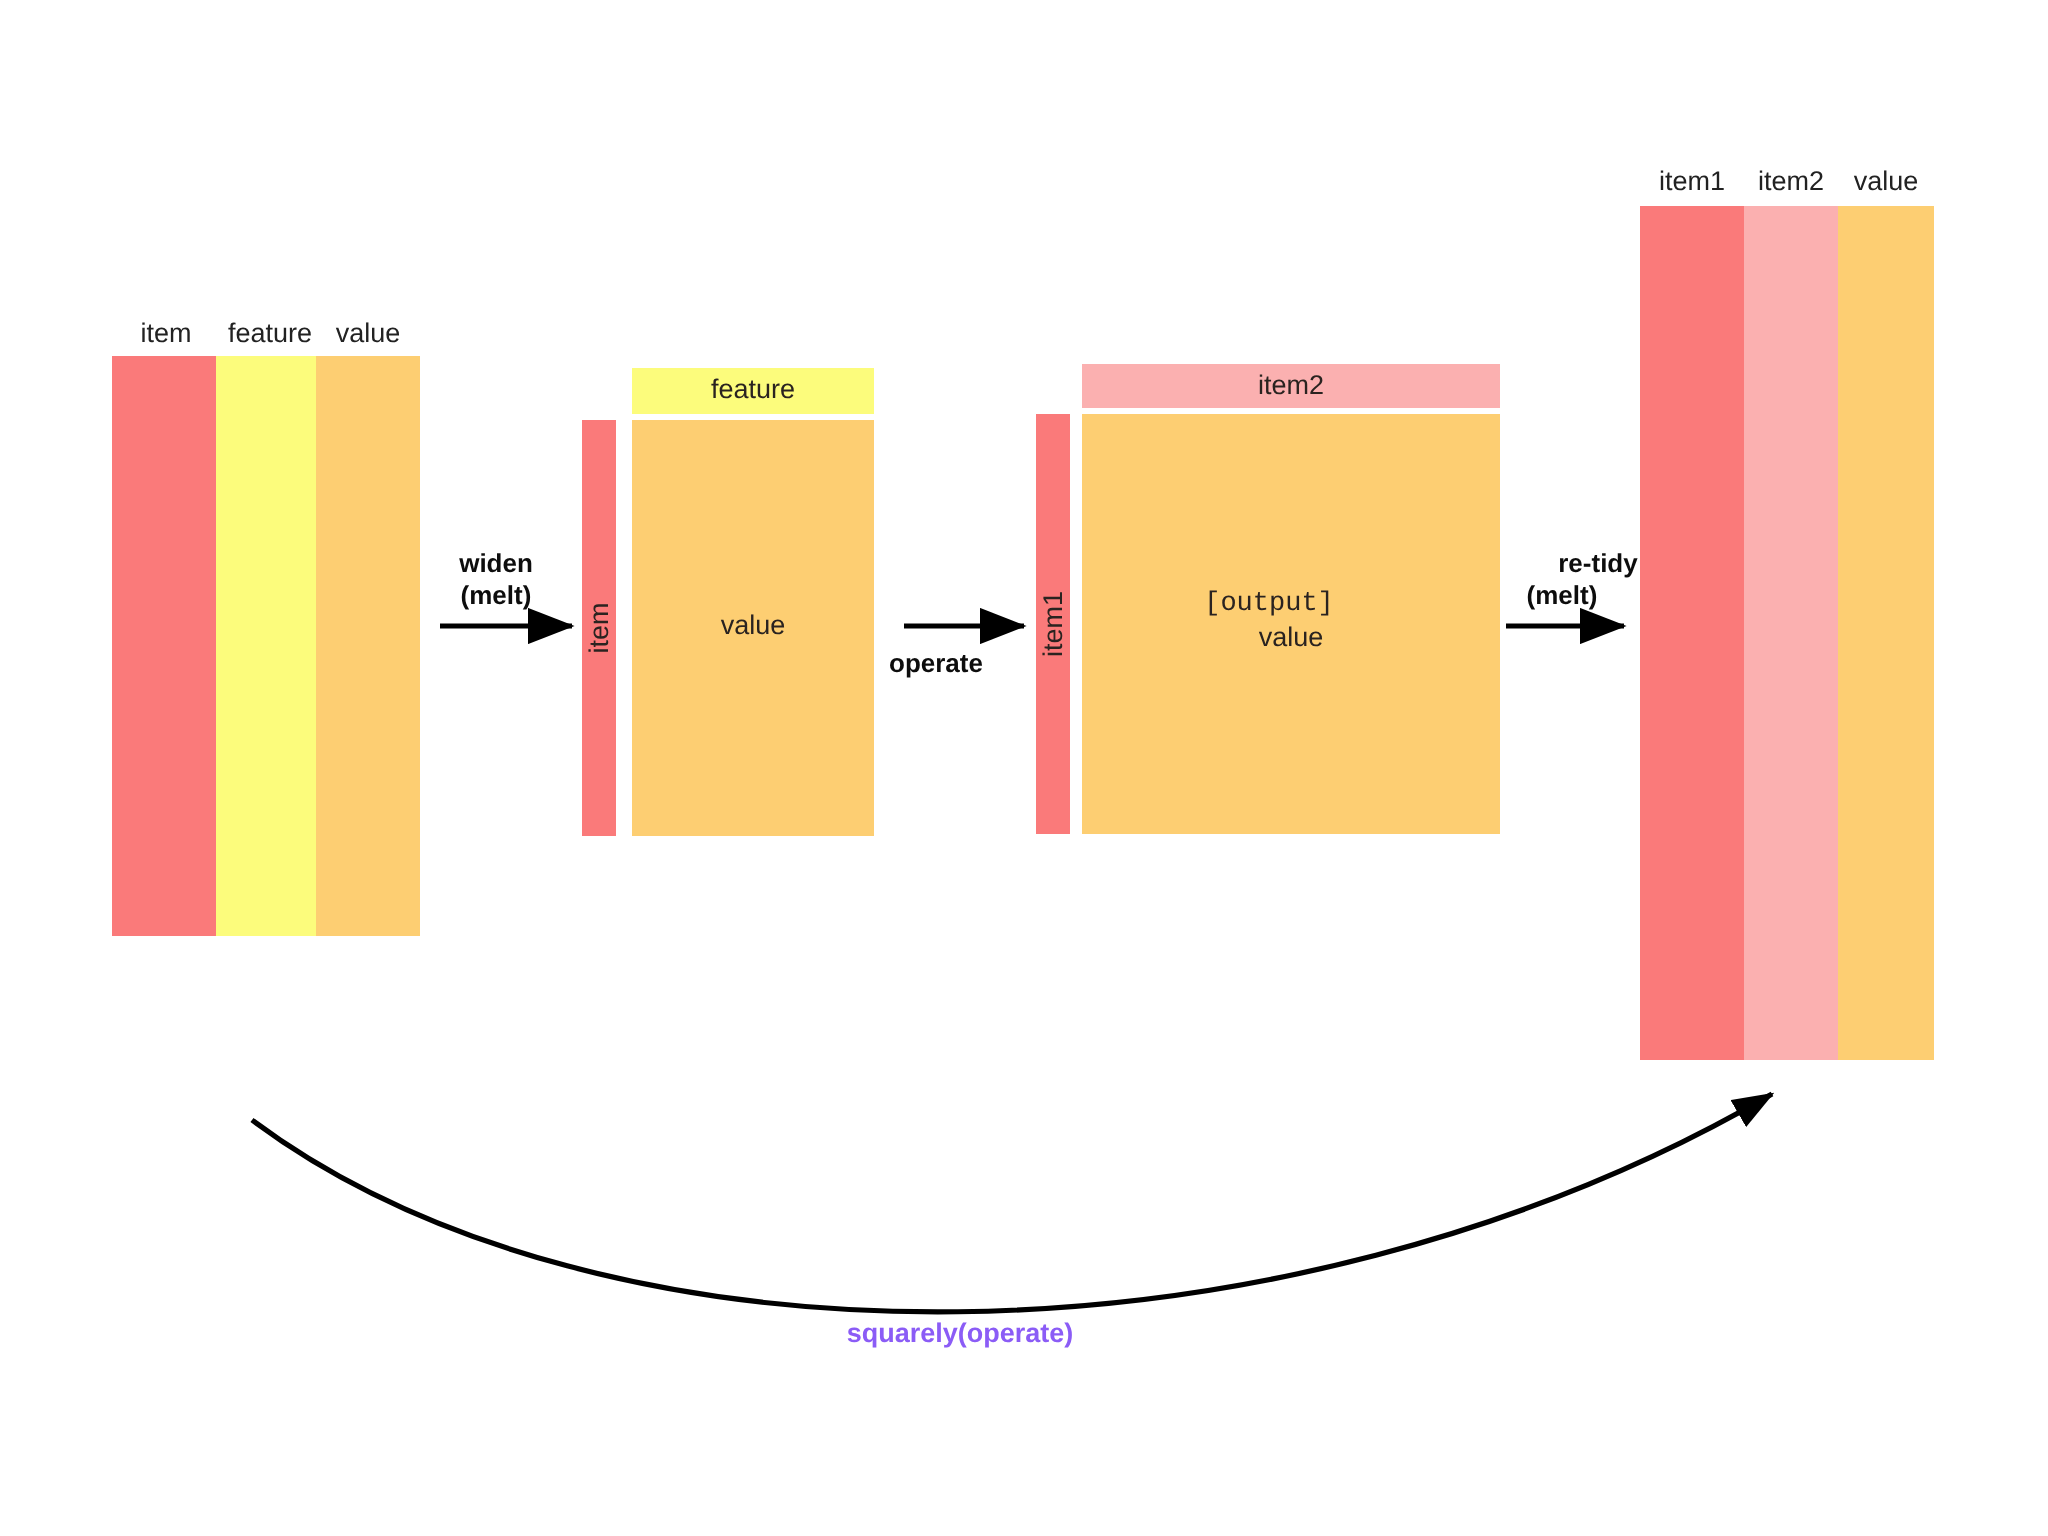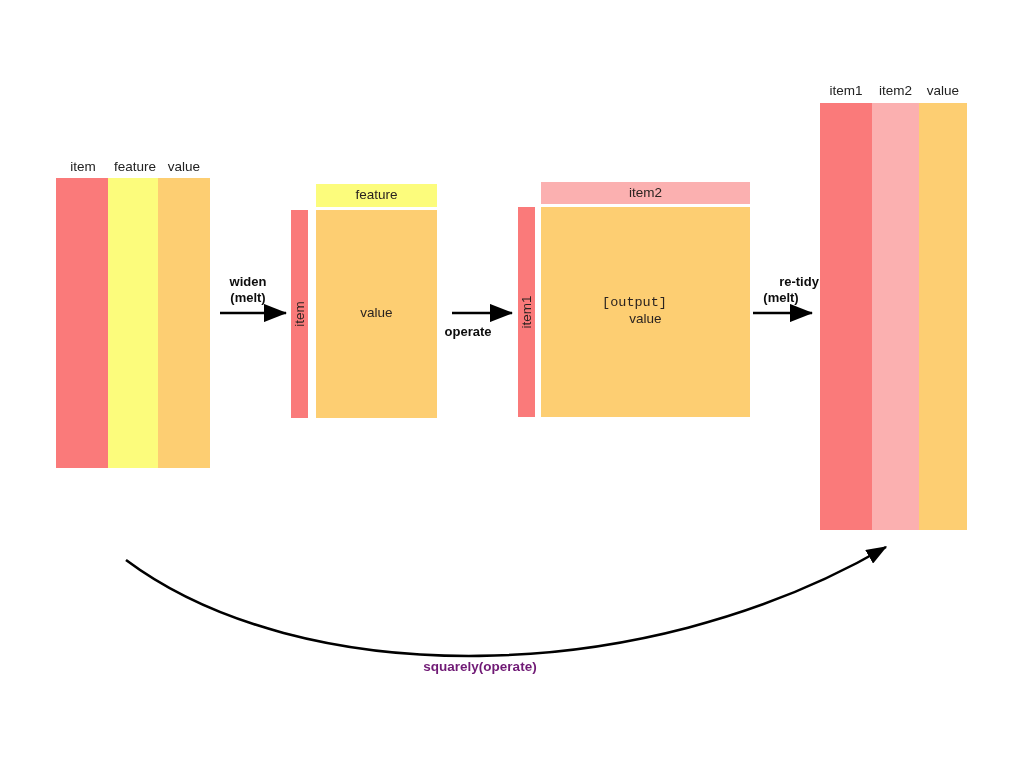--- a/index.html
+++ b/index.html
@@ -57,21 +57,21 @@
     font-weight: bold;
     color: #0d0d0d;
     text-align: center;
     white-space: nowrap;
     line-height: 15px;
   }
   .bottom-label {
     position: absolute;
     font-size: 13.5px;
     font-weight: bold;
-    color: #701a75;
+    color: #8b5cf6;
     text-align: center;
     white-space: nowrap;
   }
   svg.overlay {
     position: absolute;
     left: 0; top: 0;
     width: 1024px;
     height: 768px;
     pointer-events: none;
   }

